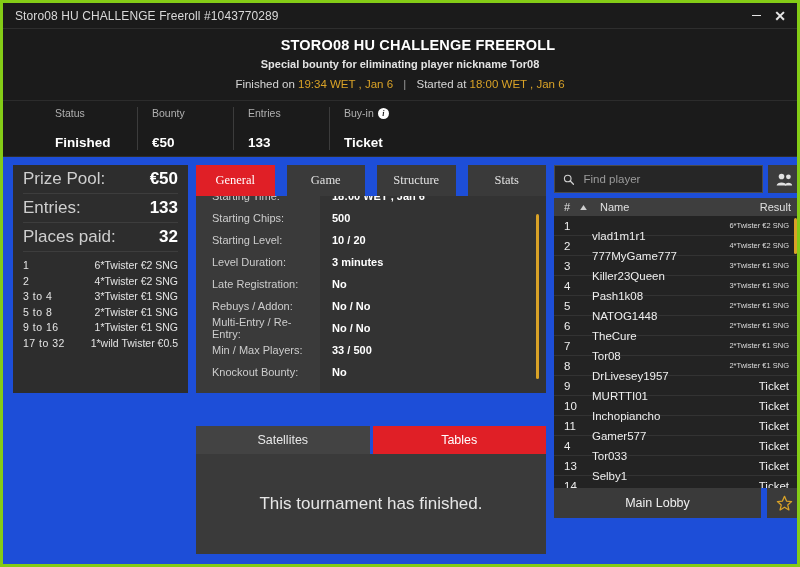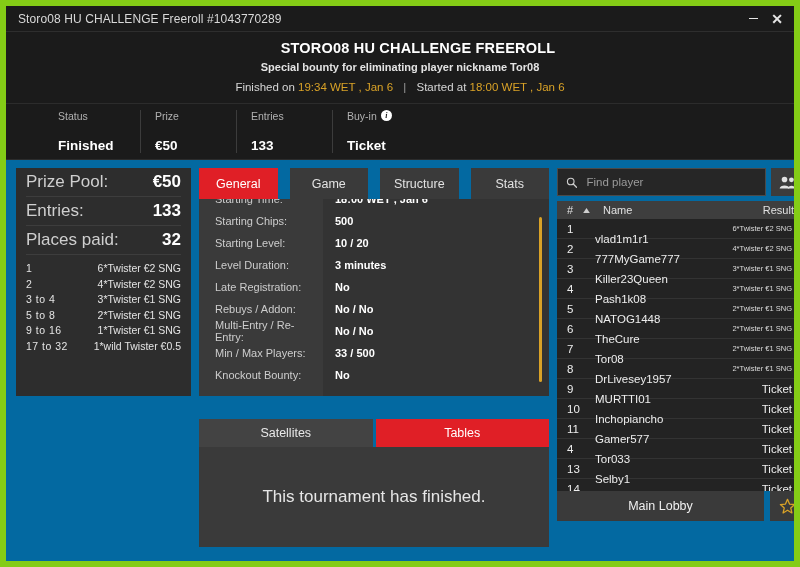--- a/index.html
+++ b/index.html
@@ -9,22 +9,22 @@
   }
   body {
     font-family: "Liberation Sans", sans-serif;
     -webkit-font-smoothing: antialiased;
   }
   #app {
     position: relative;
     width: 800px;
     height: 567px;
     overflow: hidden;
-    background: #0369a1;
-    border: 6px solid #84cc16;
+    background: #1d4ed8;
+    border: 3px solid #84cc16;
     box-sizing: border-box;
   }
 
   
   .titlebar {
     height: 26px;
     background: #1b1b1b;
     border-bottom: 1px solid #2e2e2e;
     display: flex;
     align-items: center;
@@ -95,21 +95,21 @@
   .stat {
     padding: 0 14px 0 14px;
     min-width: 96px;
     box-sizing: border-box;
   }
   .stat + .stat { border-left: 1px solid #3c3c3c; }
   .stat-label {
     font-size: 10.5px;
     color: #b1b1b1;
     display: flex;
-    align-items: flex-start;
+    align-items: flex-end;
     gap: 4px;
     margin-bottom: 16px;
   }
   .stat-value {
     font-size: 13.5px;
     font-weight: bold;
     color: #ffffff;
   }
   .info-dot {
     width: 11px; height: 11px;
@@ -160,21 +160,21 @@
     display: flex;
     justify-content: space-between;
     font-size: 10.5px;
     color: #e4e4e4;
     line-height: 15.5px;
     white-space: nowrap;
   }
   .payout-row .place { letter-spacing: .5px; }
 
   
-  .tabs { display: flex; gap: 12px; }
+  .tabs { display: flex; gap: 12px; font-family: Liberation Serif, serif; }
   .tab {
     flex: 1;
     height: 31px;
     background: #3a3a3a;
     color: #e2e2e2;
     font-size: 12.5px;
     display: flex;
     align-items: center;
     justify-content: center;
     cursor: pointer;
@@ -220,21 +220,21 @@
   .vscroll {
     position: absolute;
     right: 7px;
     width: 3px;
     border-radius: 2px;
     background: #d9a227;
   }
   .vscroll.mid { top: 18px; bottom: 14px; }
 
   
-  .subtabs { display: flex; gap: 3px; margin-top: 23px; }
+  .subtabs { display: flex; gap: 3px; margin-top: 33px; }
   .subtab {
     flex: 1;
     height: 28px;
     background: #434343;
     color: #e8e8e8;
     font-size: 12.5px;
     display: flex;
     align-items: center;
     justify-content: center;
     cursor: pointer;
@@ -374,21 +374,21 @@
 
   <div class="stats" id="stats-bar">
       <div class="stat">
         <div class="stat-label">
           <span>Status</span>
         </div>
         <div class="stat-value">Finished</div>
       </div>
       <div class="stat">
         <div class="stat-label">
-          <span>Prize</span>
+          <span>Bounty</span>
         </div>
         <div class="stat-value">€50</div>
       </div>
       <div class="stat">
         <div class="stat-label">
           <span>Entries</span>
         </div>
         <div class="stat-value">133</div>
       </div>
       <div class="stat">

